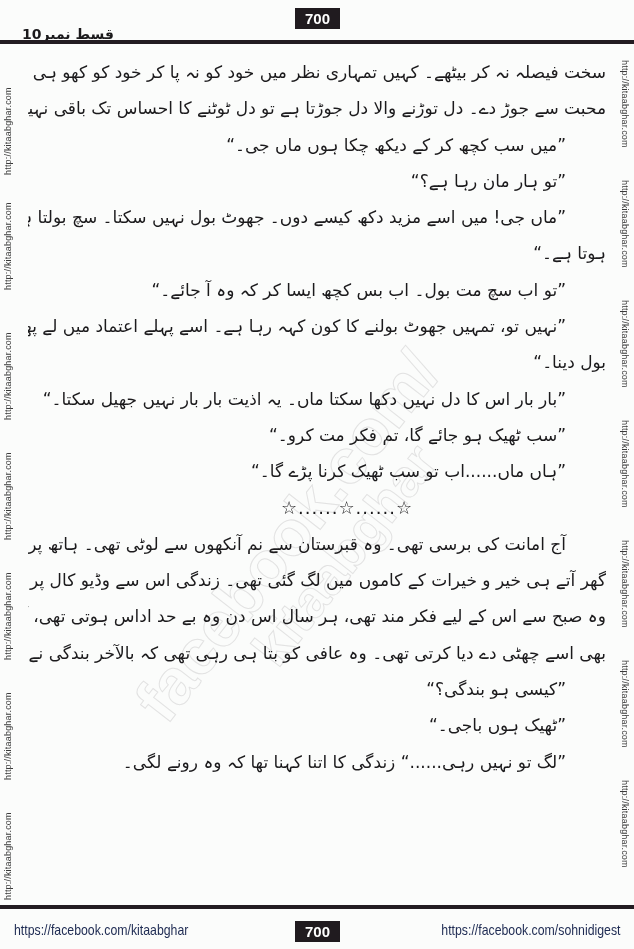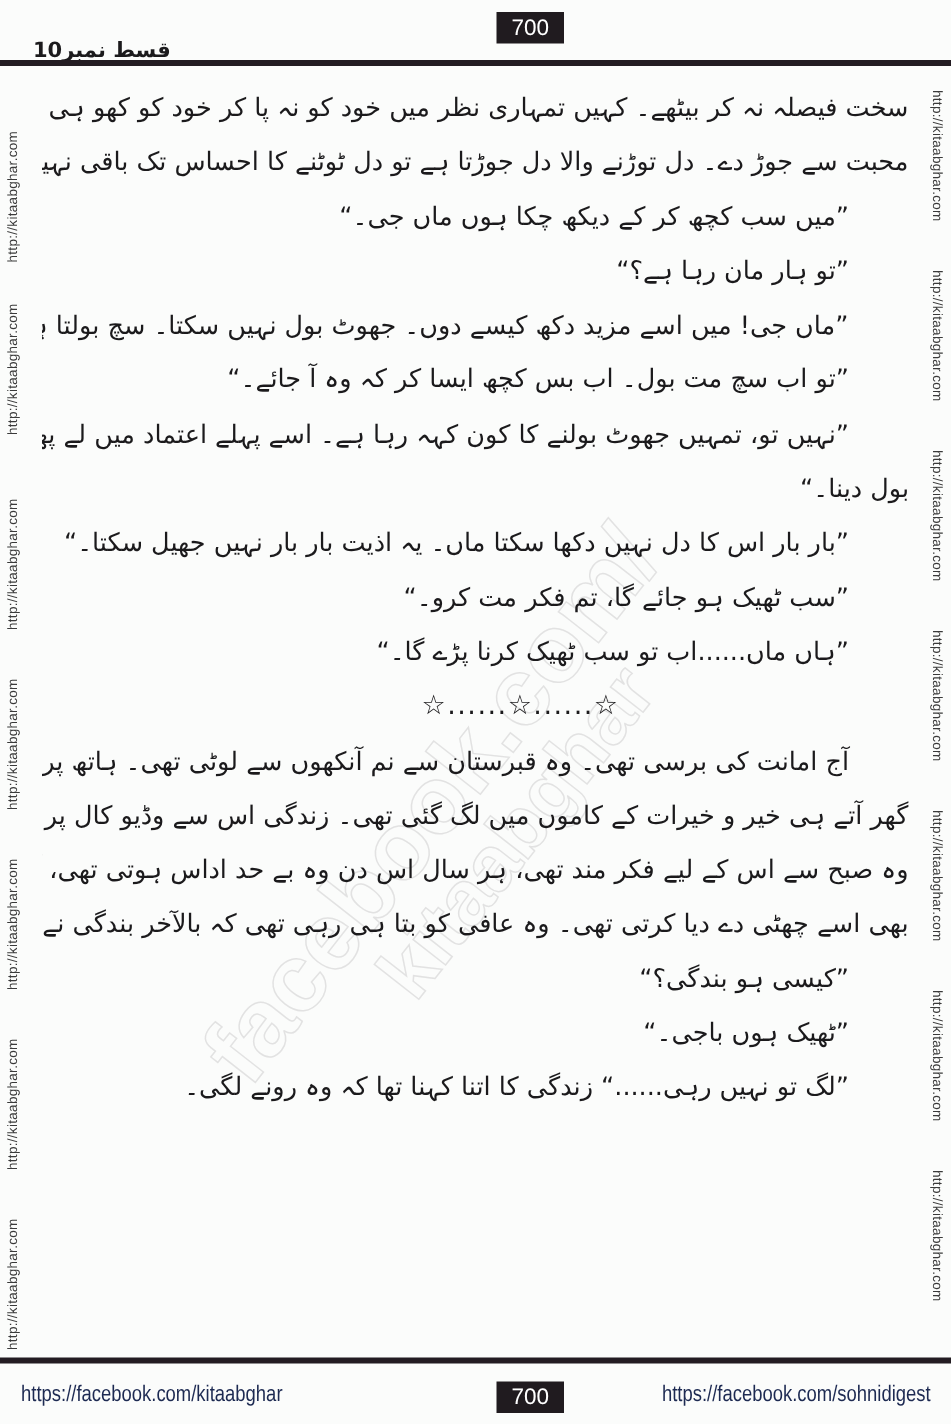--- a/index.html
+++ b/index.html
@@ -37,25 +37,24 @@
       font-size: 14px;
       direction: rtl;
       font-weight: bold;
       color: #1b1a1c;
     }
     .page-box {
       position: absolute;
       background: #201b1f;
       color: #ffffff;
       font-family: "Liberation Sans", sans-serif;
-      font-weight: normal;
+      font-weight: bold;
       font-size: 15px;
       text-align: center;
       line-height: 21px;
-      margin-left: 36px;
     }
     .page-box.top { left: 295px; top: 8px; width: 45px; height: 21px; }
     .page-box.bottom { left: 295px; top: 921px; width: 45px; height: 21px; }
     .rule {
       position: absolute;
       left: 0;
       width: 634px;
       background: #231c22;
     }
     .rule.top { top: 40px; height: 4px; }
@@ -170,20 +169,21 @@
 <div class="side-wm right" style="top:540px;">http://kitaabghar.com</div>
 <div class="side-wm right" style="top:660px;">http://kitaabghar.com</div>
 <div class="side-wm right" style="top:780px;">http://kitaabghar.com</div>
 
 <div class="content">
   <div class="line justify">سخت فیصلہ نہ کر بیٹھے۔ کہیں تمہاری نظر میں خود کو نہ پا کر خود کو کھو ہی نہ دے وہ۔ اس کے ٹوٹے دل کو اپنی</div>
   <div class="line">محبت سے جوڑ دے۔ دل توڑنے والا دل جوڑتا ہے تو دل ٹوٹنے کا احساس تک باقی نہیں رہتا۔“</div>
   <div class="line indent">”میں سب کچھ کر کے دیکھ چکا ہوں ماں جی۔“</div>
   <div class="line indent">”تو ہار مان رہا ہے؟“</div>
   <div class="line indent justify">”ماں جی! میں اسے مزید دکھ کیسے دوں۔ جھوٹ بول نہیں سکتا۔ سچ بولتا ہوں تو اسے مزید دکھ</div>
+  <div class="line">ہوتا ہے۔“</div>
   <div class="line indent">”تو اب سچ مت بول۔ اب بس کچھ ایسا کر کہ وہ آ جائے۔“</div>
   <div class="line indent justify">”نہیں تو، تمہیں جھوٹ بولنے کا کون کہہ رہا ہے۔ اسے پہلے اعتماد میں لے پھر آہستہ آہستہ سب</div>
   <div class="line">بول دینا۔“</div>
   <div class="line indent">”بار بار اس کا دل نہیں دکھا سکتا ماں۔ یہ اذیت بار بار نہیں جھیل سکتا۔“</div>
   <div class="line indent">”سب ٹھیک ہو جائے گا، تم فکر مت کرو۔“</div>
   <div class="line indent">”ہاں ماں......اب تو سب ٹھیک کرنا پڑے گا۔“</div>
   <div class="line stars">☆......☆......☆</div>
   <div class="line indent justify">آج امانت کی برسی تھی۔ وہ قبرستان سے نم آنکھوں سے لوٹی تھی۔ ہاتھ پر اب بھی پٹی بندھی تھی۔</div>
   <div class="line justify">گھر آتے ہی خیر و خیرات کے کاموں میں لگ گئی تھی۔ زندگی اس سے وڈیو کال پر بات کر رہی تھی۔ آج</div>
   <div class="line justify">وہ صبح سے اس کے لیے فکر مند تھی، ہر سال اس دن وہ بے حد اداس ہوتی تھی، آج کے دن تو عزت بی بی</div>

